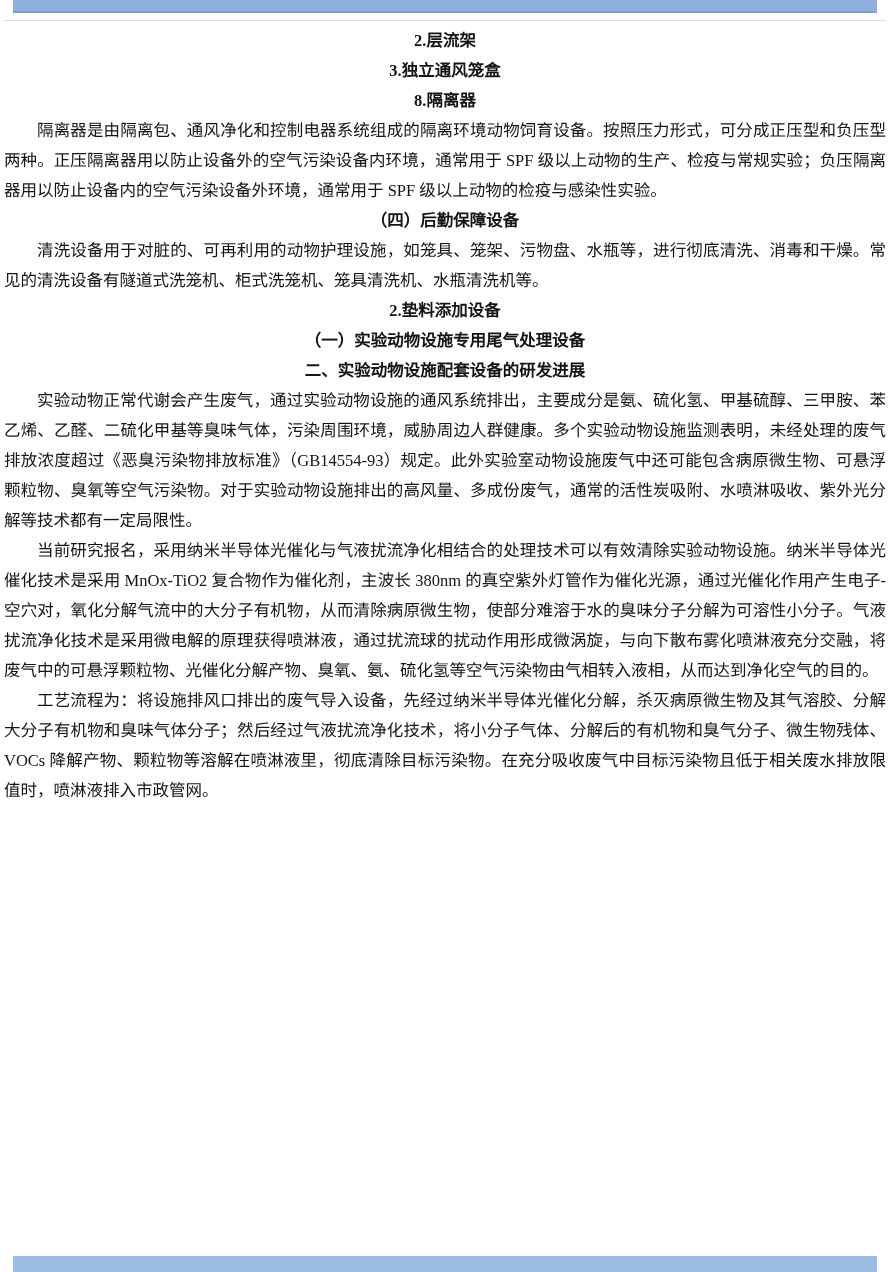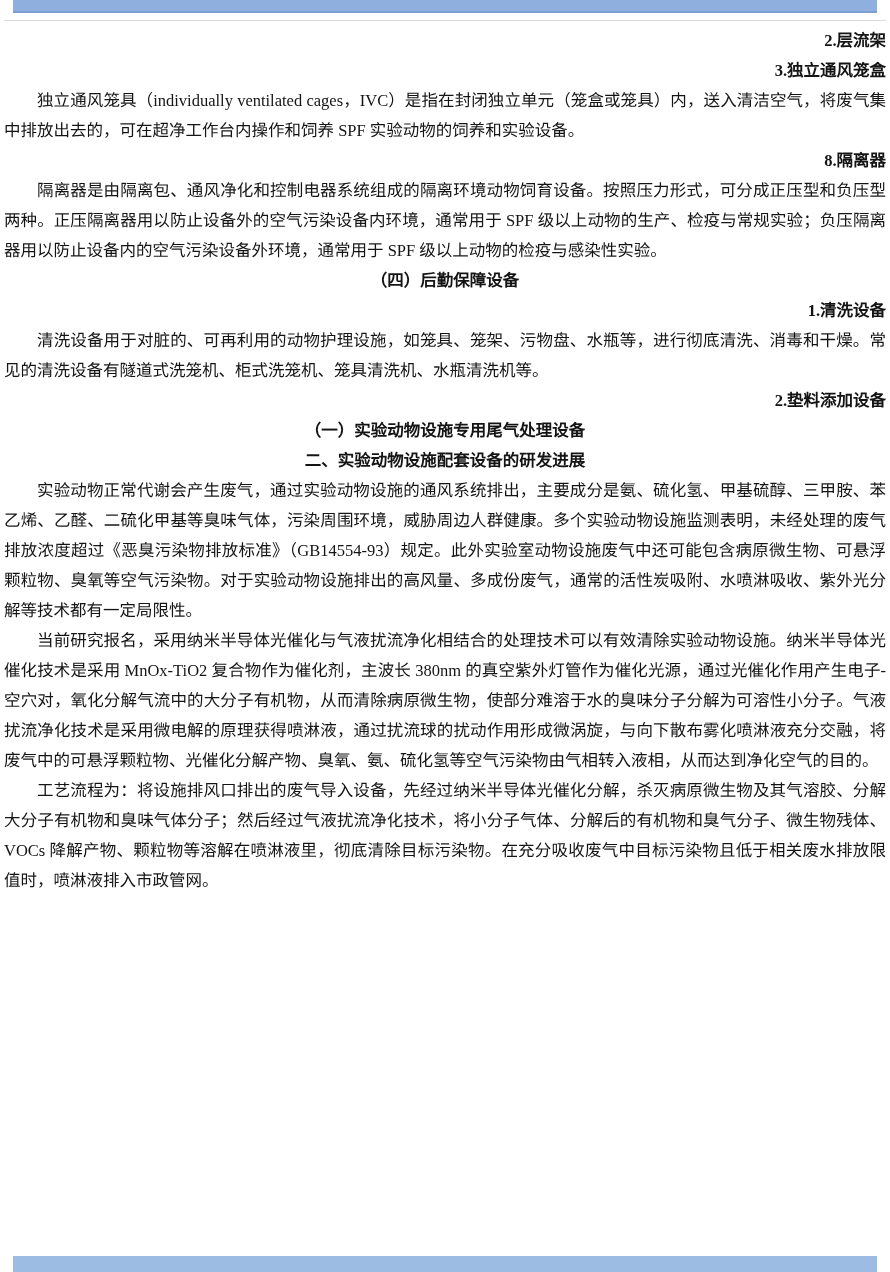--- a/index.html
+++ b/index.html
@@ -52,46 +52,44 @@
   }
   .content p, .content h3, .content h2 {
     margin: 0;
     padding: 0;
     font-size: 16.5px;
     line-height: 30px;
   }
   .sub-heading {
     font-weight: bold;
     padding-left: 44px;
-    text-align: right;
+    text-align: center;
   }
   .sec-heading {
     font-weight: bold;
     text-align: center;
   }
   .para {
     text-indent: 2em;
   }
 </style>
 </head>
 <body>
 
 <div class="page">
 
   <div class="bar-top"></div>
   <div class="rule"></div>
 
   <div class="content">
     <h3 class="sub-heading">2.层流架</h3>
     <h3 class="sub-heading">3.独立通风笼盒</h3>
-    <p class="para">独立通风笼具（individually ventilated cages，IVC）是指在封闭独立单元（笼盒或笼具）内，送入清洁空气，将废气集中排放出去的，可在超净工作台内操作和饲养 SPF 实验动物的饲养和实验设备。</p>
     <h3 class="sub-heading">8.隔离器</h3>
     <p class="para">隔离器是由隔离包、通风净化和控制电器系统组成的隔离环境动物饲育设备。按照压力形式，可分成正压型和负压型两种。正压隔离器用以防止设备外的空气污染设备内环境，通常用于 SPF 级以上动物的生产、检疫与常规实验；负压隔离器用以防止设备内的空气污染设备外环境，通常用于 SPF 级以上动物的检疫与感染性实验。</p>
     <h2 class="sec-heading">（四）后勤保障设备</h2>
-    <h3 class="sub-heading">1.清洗设备</h3>
     <p class="para">清洗设备用于对脏的、可再利用的动物护理设施，如笼具、笼架、污物盘、水瓶等，进行彻底清洗、消毒和干燥。常见的清洗设备有隧道式洗笼机、柜式洗笼机、笼具清洗机、水瓶清洗机等。</p>
     <h3 class="sub-heading">2.垫料添加设备</h3>
     <h2 class="sec-heading">（一）实验动物设施专用尾气处理设备</h2>
     <h2 class="sec-heading">二、实验动物设施配套设备的研发进展</h2>
     <p class="para">实验动物正常代谢会产生废气，通过实验动物设施的通风系统排出，主要成分是氨、硫化氢、甲基硫醇、三甲胺、苯乙烯、乙醛、二硫化甲基等臭味气体，污染周围环境，威胁周边人群健康。多个实验动物设施监测表明，未经处理的废气排放浓度超过《恶臭污染物排放标准》（GB14554-93）规定。此外实验室动物设施废气中还可能包含病原微生物、可悬浮颗粒物、臭氧等空气污染物。对于实验动物设施排出的高风量、多成份废气，通常的活性炭吸附、水喷淋吸收、紫外光分解等技术都有一定局限性。</p>
     <p class="para">当前研究报名，采用纳米半导体光催化与气液扰流净化相结合的处理技术可以有效清除实验动物设施。纳米半导体光催化技术是采用 MnOx-TiO2 复合物作为催化剂，主波长 380nm 的真空紫外灯管作为催化光源，通过光催化作用产生电子-空穴对，氧化分解气流中的大分子有机物，从而清除病原微生物，使部分难溶于水的臭味分子分解为可溶性小分子。气液扰流净化技术是采用微电解的原理获得喷淋液，通过扰流球的扰动作用形成微涡旋，与向下散布雾化喷淋液充分交融，将废气中的可悬浮颗粒物、光催化分解产物、臭氧、氨、硫化氢等空气污染物由气相转入液相，从而达到净化空气的目的。</p>
     <p class="para">工艺流程为：将设施排风口排出的废气导入设备，先经过纳米半导体光催化分解，杀灭病原微生物及其气溶胶、分解大分子有机物和臭味气体分子；然后经过气液扰流净化技术，将小分子气体、分解后的有机物和臭气分子、微生物残体、VOCs 降解产物、颗粒物等溶解在喷淋液里，彻底清除目标污染物。在充分吸收废气中目标污染物且低于相关废水排放限值时，喷淋液排入市政管网。</p>
   </div>
 
   <div class="bar-bottom"></div>

